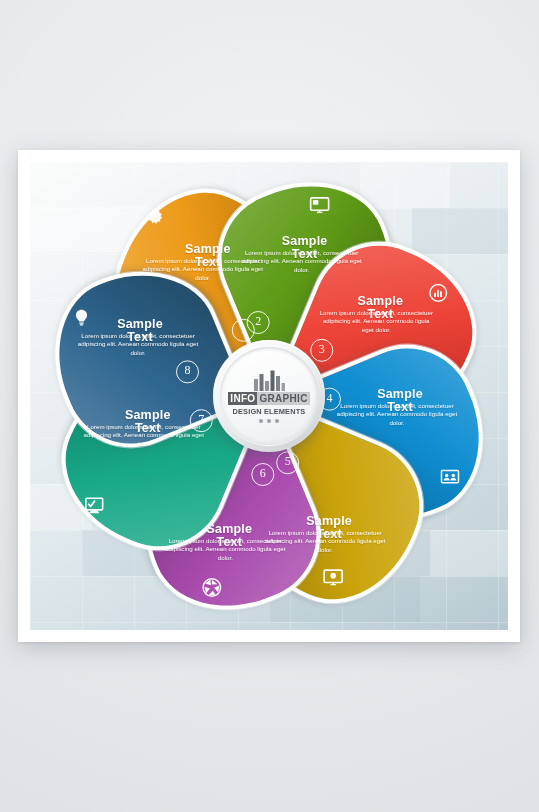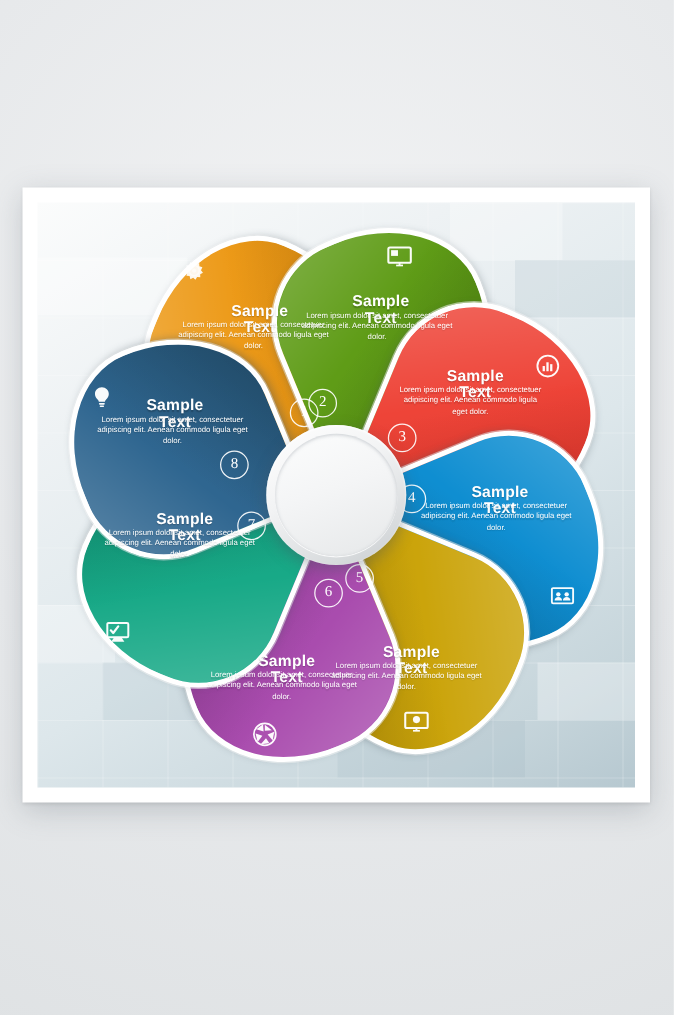--- a/index.html
+++ b/index.html
@@ -351,17 +351,39 @@
               <span>Sample</span><br><span>Text</span>
             </div>
             <div class="body" style="left:22px;top:62px;width:124px;">Lorem ipsum dolor sit amet, consectetuer adipiscing elit. Aenean commodo ligula eget dolor.</div>
             <div class="num" style="left:122px;top:90px;">8</div>
           </div>
         </div>
       </div>
 
       <div id="hub">
         <div id="hub-ring"></div>
+        <div id="hub-face">
+          <div id="hub-bars">
+            <svg viewBox="0 0 34 21">
+              <rect x="2" y="9" width="4" height="12" fill="#8d9499"></rect>
+              <rect x="7.5" y="4" width="4" height="17" fill="#6f767b"></rect>
+              <rect x="13" y="11" width="4" height="10" fill="#8d9499"></rect>
+              <rect x="18.5" y="0.5" width="4" height="20.5" fill="#5d6469"></rect>
+              <rect x="24" y="6" width="4" height="15" fill="#7e8589"></rect>
+              <rect x="29.5" y="13" width="3.5" height="8" fill="#9aa1a5"></rect>
+            </svg>
+          </div>
+          <div id="logo-row">
+            <span id="logo-info">INFO</span>
+            <span id="logo-graphic">GRAPHIC</span>
+          </div>
+          <div id="logo-sub">DESIGN ELEMENTS</div>
+          <div id="hub-dots">
+            <i></i>
+            <i></i>
+            <i></i>
+          </div>
+        </div>
       </div>
 
     </div>
   </div>
 </div>
 
 </body></html>

